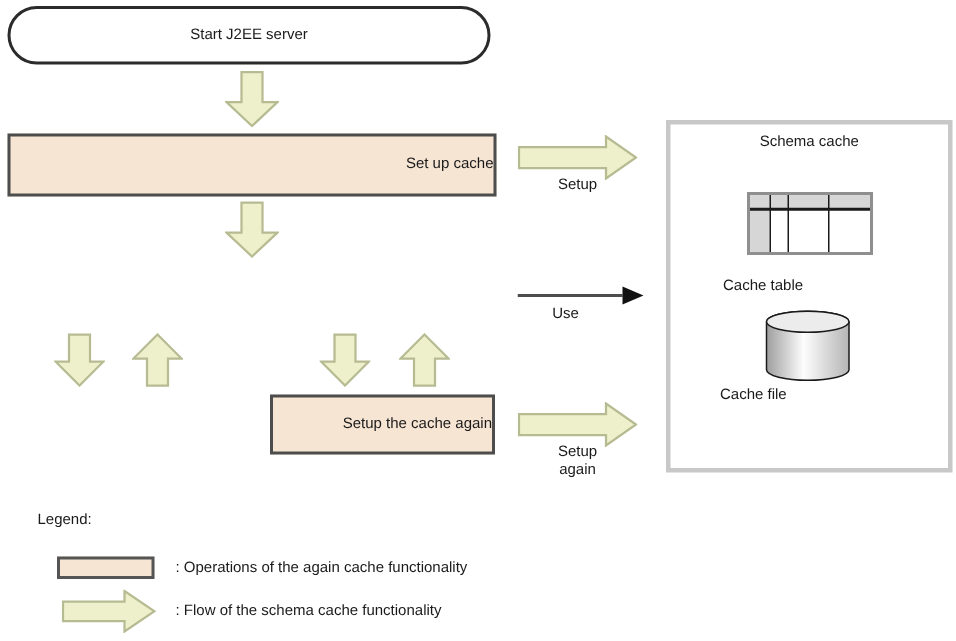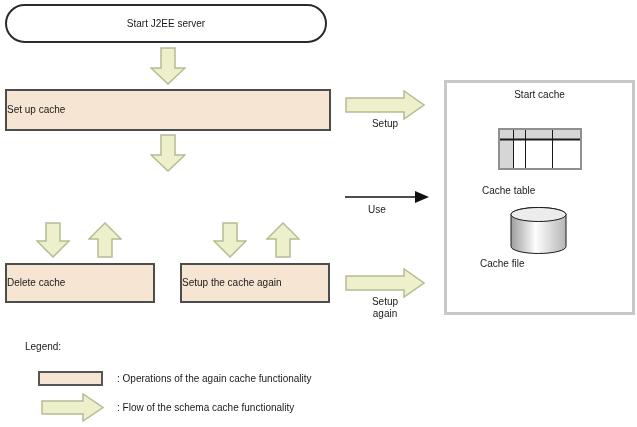--- a/index.html
+++ b/index.html
@@ -19,21 +19,21 @@
   }
   .abs{position:absolute;}
   .stadium{
     position:absolute;left:5px;top:4px;width:318px;height:35px;
     border:2px solid #2b2b2b;border-radius:20px;background:#fff;
     display:flex;align-items:center;justify-content:center;
   }
   .op-box{
     position:absolute;background:var(--operation-fill);
     border:2px solid var(--operation-border);
-    display:flex;flex-direction:column;align-items:flex-start;justify-content:center;
+    display:flex;flex-direction:column;align-items:flex-end;justify-content:center;
     text-align:center;line-height:16px;
   }
   .flow-arrow polygon{fill:var(--flow-arrow-fill);stroke:var(--flow-arrow-border);stroke-width:1.5;}
   .flow-label{position:absolute;text-align:center;line-height:12px;}
   .panel{
     position:absolute;left:444px;top:80px;width:191px;height:235px;
     border:3px solid var(--panel-border);background:#fff;box-sizing:border-box;
   }
   .panel-title{position:absolute;left:0;top:6px;width:100%;text-align:center;}
   .panel-label{position:absolute;}
@@ -73,23 +73,20 @@
   <svg class="abs flow-arrow" style="left:88px;top:222px" width="34" height="36" viewBox="0 0 34 36">
     <polygon points="17,1 33,17 24,17 24,35 10,35 10,17 1,17"></polygon>
   </svg>
   <svg class="abs flow-arrow" style="left:213px;top:222px" width="34" height="36" viewBox="0 0 34 36">
     <polygon points="10,1 24,1 24,19 33,19 17,35 1,19 10,19"></polygon>
   </svg>
   <svg class="abs flow-arrow" style="left:266px;top:222px" width="34" height="36" viewBox="0 0 34 36">
     <polygon points="17,1 33,17 24,17 24,35 10,35 10,17 1,17"></polygon>
   </svg>
 
-  <div class="op-box" style="left:5px;top:263px;width:146px;height:36px;">
-    <span>Delete cache</span>
-  </div>
   <div class="op-box" style="left:180px;top:263px;width:146px;height:36px;">
     <span>Setup the cache again</span>
   </div>
 
   <svg class="abs flow-arrow" style="left:345px;top:90px" width="80" height="30" viewBox="0 0 80 30">
     <polygon points="1,8 59,8 59,1 79,15 59,29 59,22 1,22"></polygon>
   </svg>
   <div class="flow-label" style="left:345px;top:118px;width:80px;">
     <span>Setup</span>
   </div>
@@ -104,21 +101,21 @@
 
   <svg class="abs flow-arrow" style="left:345px;top:268px" width="80" height="30" viewBox="0 0 80 30">
     <polygon points="1,8 59,8 59,1 79,15 59,29 59,22 1,22"></polygon>
   </svg>
   <div class="flow-label" style="left:345px;top:296px;width:80px;">
     <div>Setup</div>
     <div>again</div>
   </div>
 
   <div class="panel">
-    <div class="panel-title">Start cache</div>
+    <div class="panel-title">Schema cache</div>
 
     <svg class="panel-label" style="left:51px;top:45px" width="84" height="42" viewBox="0 0 84 42">
       <rect x="1" y="1" width="82" height="40" fill="#ffffff" stroke="#8f8f8f" stroke-width="2"></rect>
       <rect x="2" y="2" width="80" height="9" fill="var(--table-gray)"></rect>
       <rect x="2" y="2" width="13" height="38" fill="var(--table-gray)"></rect>
       <line x1="2" y1="11.5" x2="82" y2="11.5" stroke="#1a1a1a" stroke-width="2"></line>
       <line x1="15.5" y1="2" x2="15.5" y2="40" stroke="#1a1a1a" stroke-width="1"></line>
       <line x1="27.5" y1="2" x2="27.5" y2="40" stroke="#1a1a1a" stroke-width="1"></line>
       <line x1="54.5" y1="2" x2="54.5" y2="40" stroke="#1a1a1a" stroke-width="1"></line>
     </svg>

